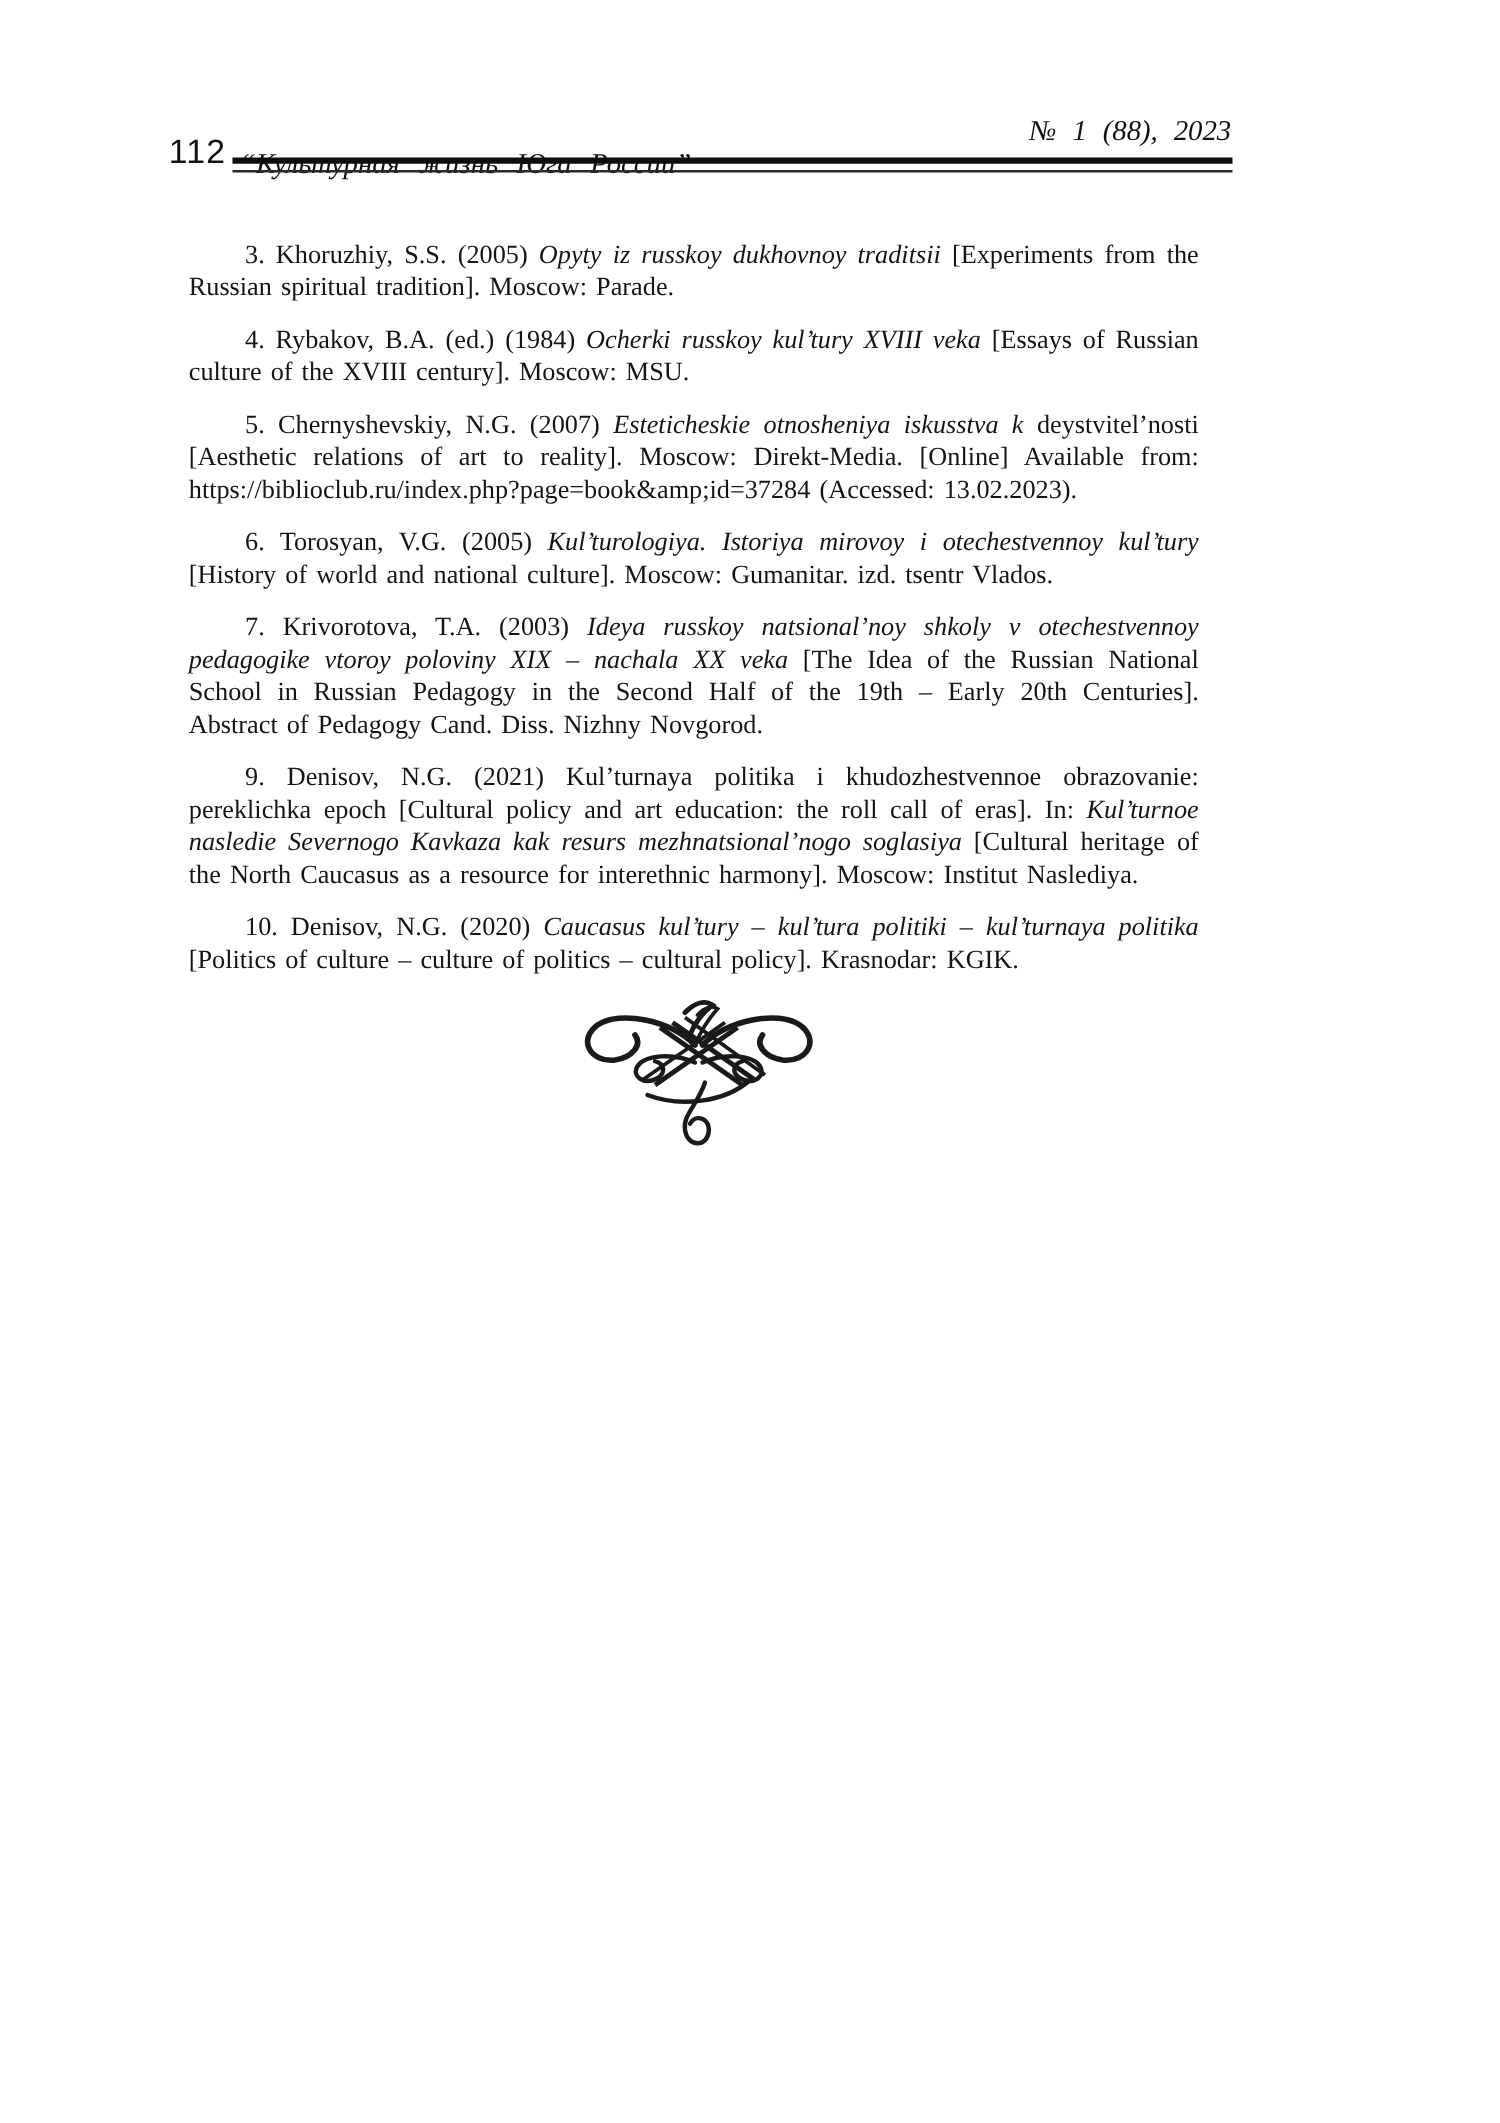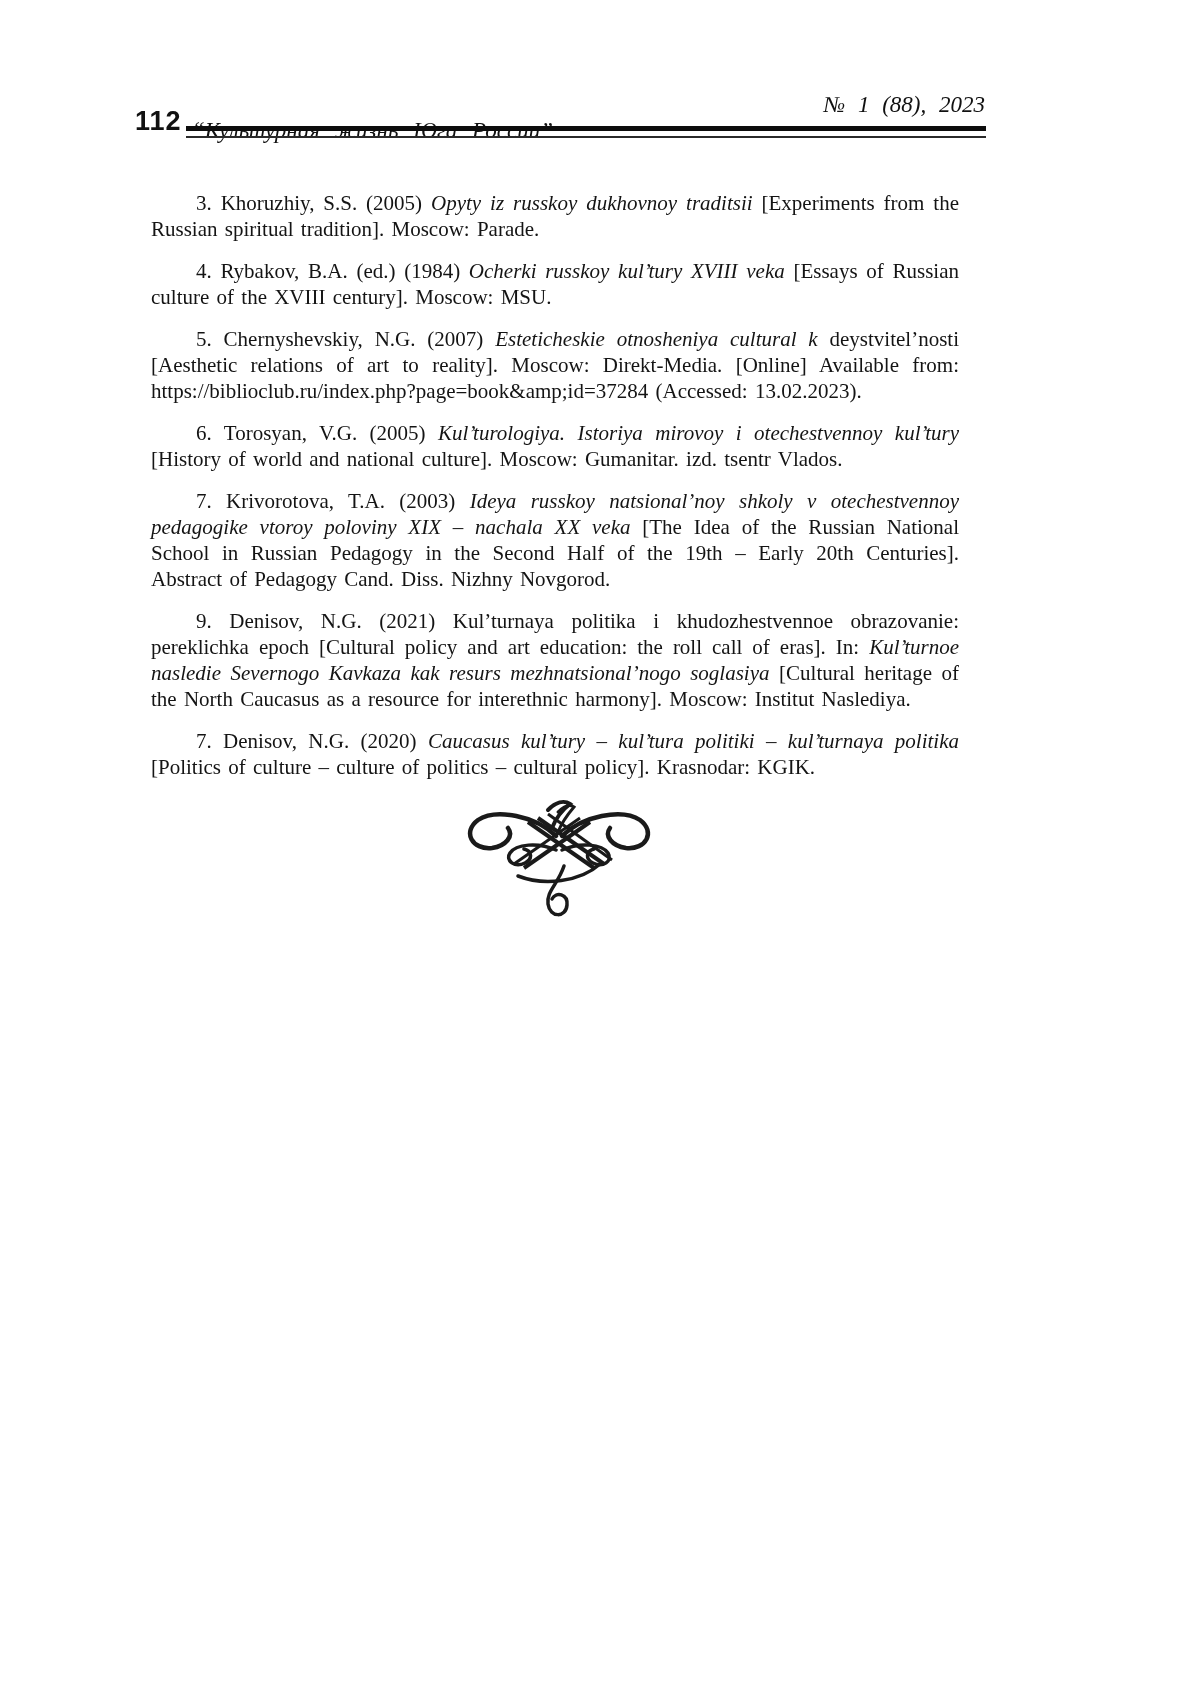--- a/index.html
+++ b/index.html
@@ -12,21 +12,21 @@
     font-family: "Liberation Serif", serif;
     color: #111111;
     overflow: hidden;
   }
   
   .page-number {
     position: absolute;
     left: 135px;
     top: 106px;
     font-family: "Liberation Sans", sans-serif;
-    font-weight: bold;
+    font-weight: normal;
     font-size: 27px;
     letter-spacing: 1px;
     color: #111;
   }
   .journal-title {
     position: absolute;
     left: 192px;
     top: 92px;
     font-size: 23px;
     font-style: italic;
@@ -94,25 +94,25 @@
 
   <div class="page-number">112</div>
   <div class="journal-title">“Культурная  жизнь  Юга  России”</div>
   <div class="issue-info">№ 1 (88), 2023</div>
   <div class="rule-thick"></div>
   <div class="rule-thin"></div>
 
   <div class="references" id="references">
       <p class="ref"><span>3. Khoruzhiy, S.S. (2005) </span><span class="it">Opyty iz russkoy dukhovnoy traditsii </span><span>[Experiments from the Russian spiritual tradition]. Moscow: Parade.</span></p>
       <p class="ref"><span>4. Rybakov, B.A. (ed.) (1984) </span><span class="it">Ocherki russkoy kul’tury XVIII veka </span><span>[Essays of Russian culture of the XVIII century]. Moscow: MSU.</span></p>
-      <p class="ref"><span>5. Chernyshevskiy, N.G. (2007) </span><span class="it">Esteticheskie otnosheniya cultural k </span><span>deystvitel’nosti [Aesthetic relations of art to reality]. Moscow: Direkt-Media. [Online] Available from: https://biblioclub.ru/index.php?page=book&amp;amp;id=37284 (Accessed: 13.02.2023).</span></p>
+      <p class="ref"><span>5. Chernyshevskiy, N.G. (2007) </span><span class="it">Esteticheskie otnosheniya iskusstva k </span><span>deystvitel’nosti [Aesthetic relations of art to reality]. Moscow: Direkt-Media. [Online] Available from: https://biblioclub.ru/index.php?page=book&amp;amp;id=37284 (Accessed: 13.02.2023).</span></p>
       <p class="ref"><span>6. Torosyan, V.G. (2005) </span><span class="it">Kul’turologiya. Istoriya mirovoy i otechestvennoy kul’tury </span><span>[History of world and national culture]. Moscow: Gumanitar. izd. tsentr Vlados.</span></p>
       <p class="ref"><span>7. Krivorotova, T.A. (2003) </span><span class="it">Ideya russkoy natsional’noy shkoly v otechestvennoy pedagogike vtoroy poloviny XIX – nachala XX veka </span><span>[The Idea of the Russian National School in Russian Pedagogy in the Second Half of the 19th – Early 20th Centuries]. Abstract of Pedagogy Cand. Diss. Nizhny Novgorod.</span></p>
       <p class="ref"><span>9. Denisov, N.G. (2021) Kul’turnaya politika i khudozhestvennoe obrazovanie: pereklichka epoch [Cultural policy and art education: the roll call of eras]. In: </span><span class="it">Kul’turnoe nasledie Severnogo Kavkaza kak resurs mezhnatsional’nogo soglasiya </span><span>[Cultural heritage of the North Caucasus as a resource for interethnic harmony]. Moscow: Institut Naslediya.</span></p>
-      <p class="ref"><span>7. Denisov, N.G. (2020) </span><span class="it">Caucasus kul’tury – kul’tura politiki – kul’turnaya politika </span><span>[Politics of culture – culture of politics – cultural policy]. Krasnodar: KGIK.</span></p>
+      <p class="ref"><span>10. Denisov, N.G. (2020) </span><span class="it">Caucasus kul’tury – kul’tura politiki – kul’turnaya politika </span><span>[Politics of culture – culture of politics – cultural policy]. Krasnodar: KGIK.</span></p>
     </div>
 
   <svg class="flourish" viewBox="0 0 214 138" fill="none" xmlns="http://www.w3.org/2000/svg">
 
     <path d="M96 22 C104 14 112 12 118 16 C110 22 104 30 100 40" stroke="#1a1a1a" stroke-width="4" stroke-linecap="round"></path>
     <path d="M106 24 C112 18 118 16 122 19 C116 26 110 34 106 44" stroke="#1a1a1a" stroke-width="3" stroke-linecap="round"></path>
 
     <path d="M104 48 C84 28 44 20 26 32 C10 44 20 62 40 60 C54 58 62 48 56 40" stroke="#1a1a1a" stroke-width="4.5" stroke-linecap="round"></path>
     <path d="M104 62 C86 54 64 56 58 65 C53 73 63 80 73 75 C81 71 80 63 72 61" stroke="#1a1a1a" stroke-width="3.5" stroke-linecap="round"></path>
 

